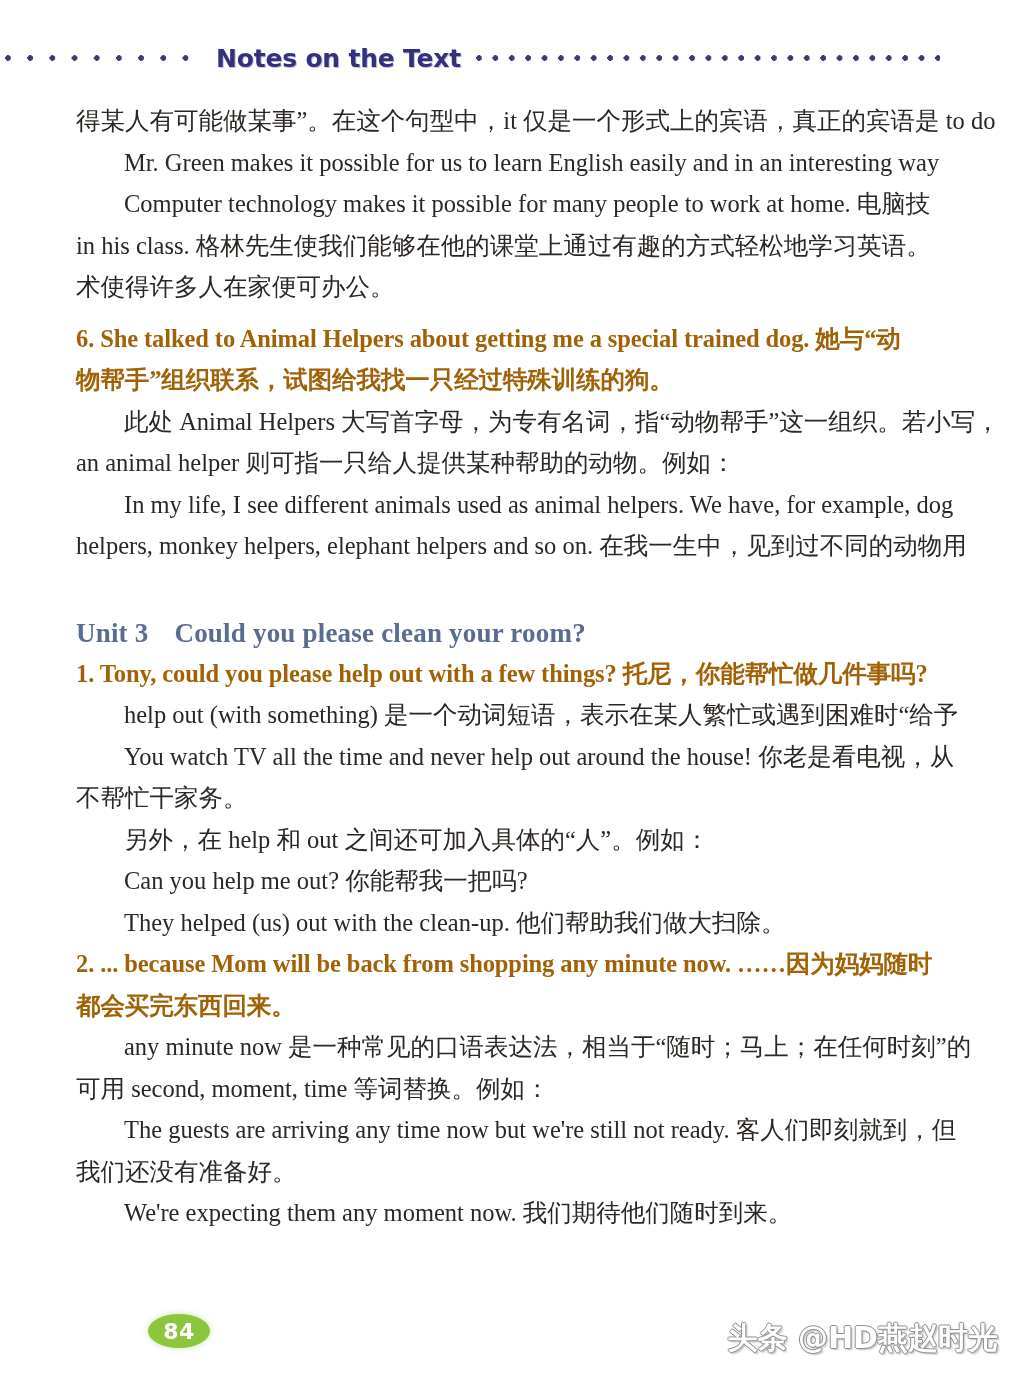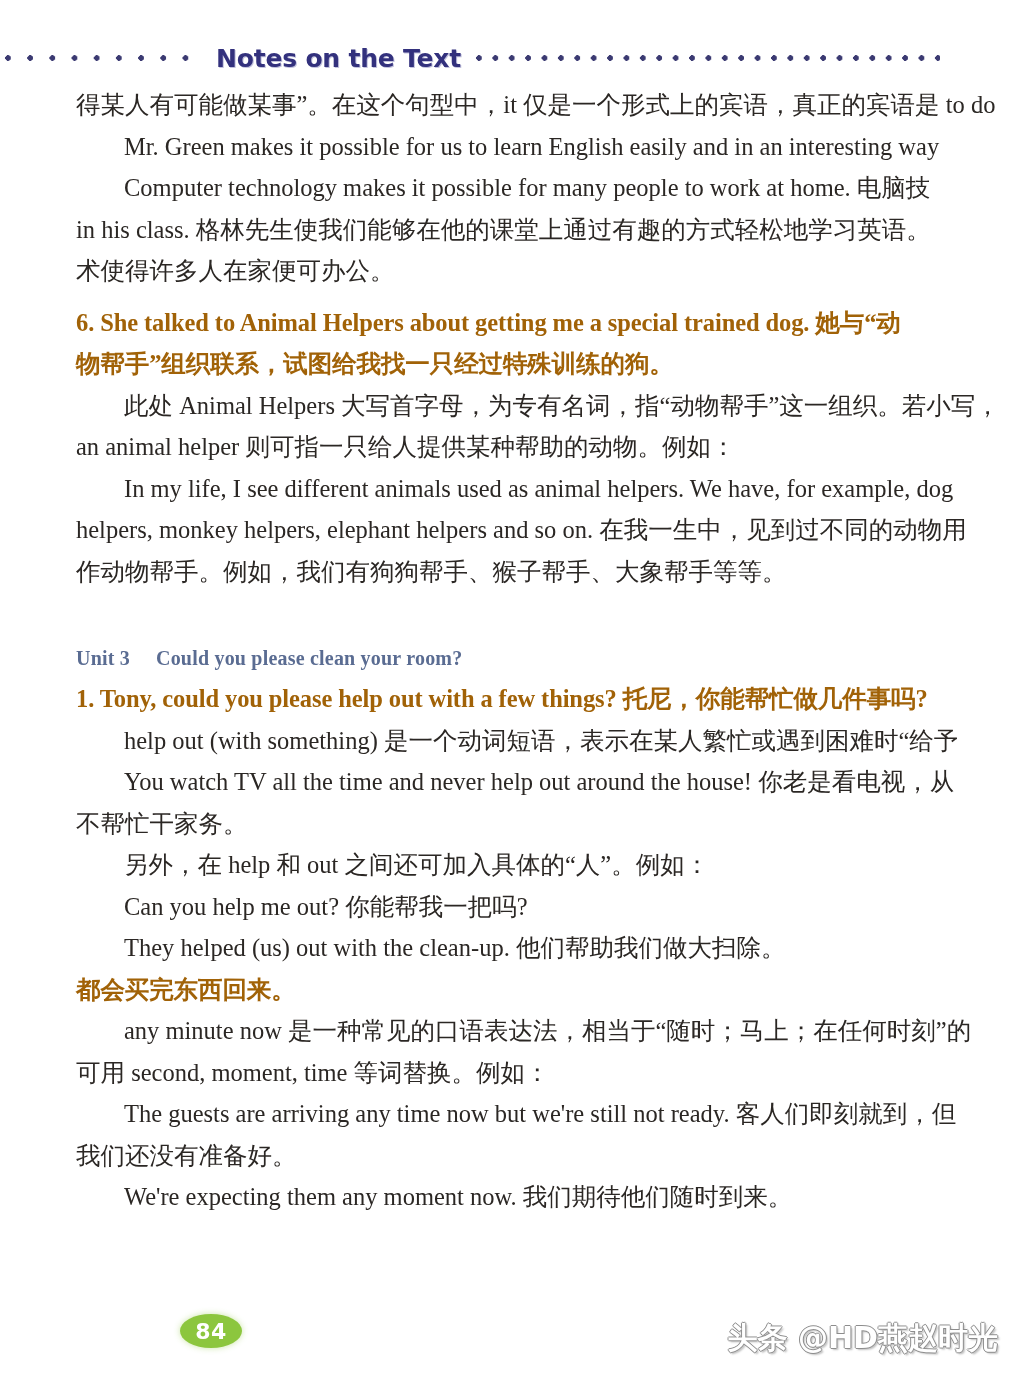--- a/index.html
+++ b/index.html
@@ -48,21 +48,21 @@
     font-size: 25px;
     letter-spacing: -0.2px;
     color: #33317d;
     white-space: nowrap;
     text-shadow: 1px 1px 0 rgba(120,120,180,0.45);
   }
 
   
   .content {
     position: absolute;
-    top: 84px;
+    top: 100px;
     left: 76px;
     width: 920px;
   }
   .line {
     font-size: 24.5px;
     line-height: 41.5px;
     white-space: nowrap;
     color: #2b2724;
   }
   .line.indent { padding-left: 48px; }
@@ -70,21 +70,21 @@
     font-weight: bold;
     color: #a16207;
     letter-spacing: -0.1px;
   }
 
   .spacer-sm { height: 10px; }
   .spacer-lg { height: 46px; }
 
   
   .unit-heading {
-    font-size: 20px;
+    font-size: 27px;
     line-height: 40px;
     font-weight: bold;
     color: #5a6c92;
     white-space: nowrap;
     letter-spacing: 0.2px;
   }
   .unit-heading .unit-no { margin-right: 26px; }
 
   
   .page-badge {
@@ -92,21 +92,20 @@
     left: 148px;
     top: 1314px;
     width: 62px;
     height: 34px;
     border-radius: 50%;
     background: #8cc63e;
     display: flex;
     align-items: center;
     justify-content: center;
     box-shadow: 0 0 6px rgba(140,198,62,0.45);
-    margin-left: 32px;
   }
   .page-badge span {
     font-family: "DejaVu Sans", "Liberation Sans", sans-serif;
     font-weight: bold;
     font-size: 22px;
     color: #ffffff;
     letter-spacing: 0.5px;
   }
 
   
@@ -147,36 +146,36 @@
   <div class="line">术使得许多人在家便可办公。</div>
 
   <div class="spacer-sm"></div>
 
   <div class="line bold">6.  She talked to Animal Helpers about getting me a special trained dog. 她与“动</div>
   <div class="line bold">物帮手”组织联系，试图给我找一只经过特殊训练的狗。</div>
   <div class="line indent">此处 Animal Helpers 大写首字母，为专有名词，指“动物帮手”这一组织。若小写，</div>
   <div class="line">an animal helper 则可指一只给人提供某种帮助的动物。例如：</div>
   <div class="line indent">In my life, I see different animals used as animal helpers. We have, for example, dog</div>
   <div class="line">helpers, monkey helpers, elephant helpers and so on. 在我一生中，见到过不同的动物用</div>
-  <div class="line">作动物帮手。例如，我们有狗狗帮手、猴子帮手、大象帮手等等。</div>
 
   <div class="spacer-lg"></div>
 
   <div class="unit-heading">
     <span class="unit-no">Unit 3</span><span>Could you please clean your room?</span>
   </div>
 
   <div class="line bold">1.  Tony, could you please help out with a few things? 托尼，你能帮忙做几件事吗?</div>
   <div class="line indent">help out (with something) 是一个动词短语，表示在某人繁忙或遇到困难时“给予</div>
   <div class="line indent">You watch TV all the time and never help out around the house! 你老是看电视，从</div>
   <div class="line">不帮忙干家务。</div>
   <div class="line indent">另外，在 help 和 out 之间还可加入具体的“人”。例如：</div>
   <div class="line indent">Can you help me out? 你能帮我一把吗?</div>
   <div class="line indent">They helped (us) out with the clean-up. 他们帮助我们做大扫除。</div>
 
+  <div class="line bold">2.  ... because Mom will be back from shopping any minute now. ……因为妈妈随时</div>
   <div class="line bold">都会买完东西回来。</div>
   <div class="line indent">any minute now 是一种常见的口语表达法，相当于“随时；马上；在任何时刻”的</div>
   <div class="line">可用 second, moment, time 等词替换。例如：</div>
   <div class="line indent">The guests are arriving any time now but we're still not ready. 客人们即刻就到，但</div>
   <div class="line">我们还没有准备好。</div>
   <div class="line indent">We're expecting them any moment now. 我们期待他们随时到来。</div>
 
 </div>
 
 <div class="page-badge">

